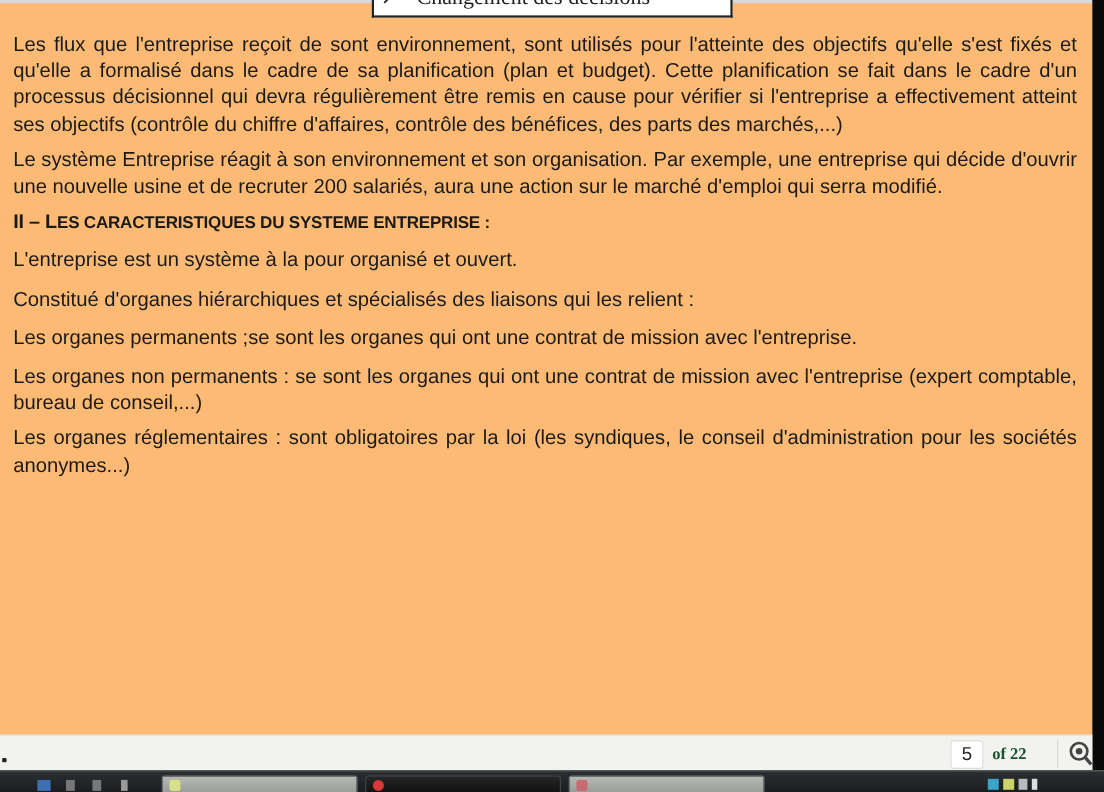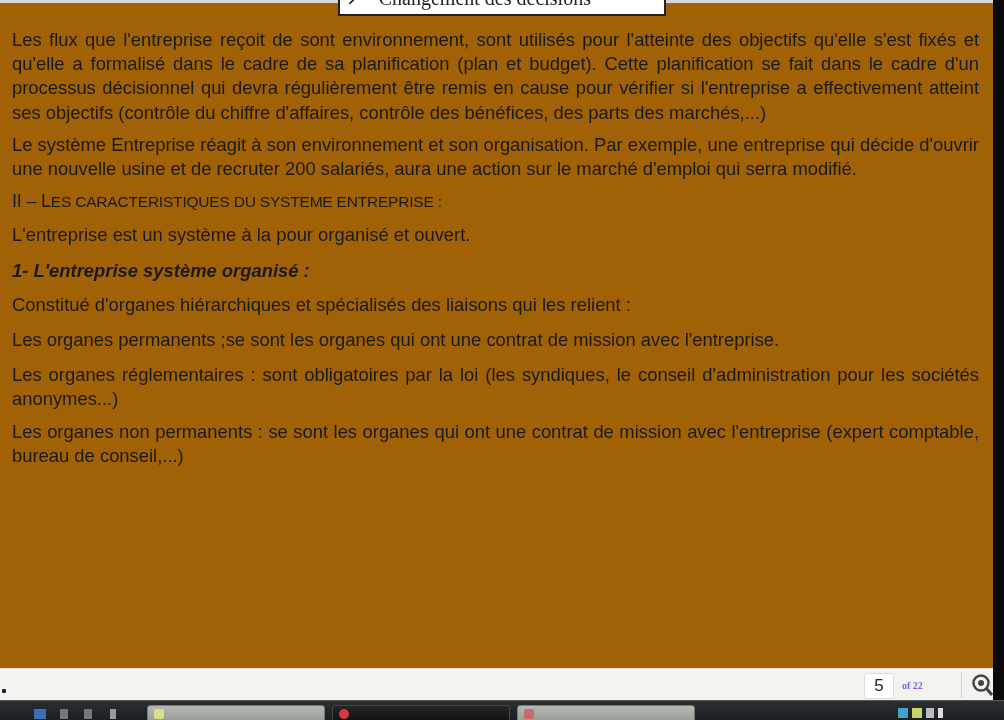--- a/index.html
+++ b/index.html
@@ -4,21 +4,21 @@
   <style>
     html, body { margin:0; padding:0; }
     body {
       width:1004px; height:720px; overflow:hidden; position:relative;
       background:#ffffff;
       font-family:"Liberation Sans", sans-serif;
       color:#1a1a1a;
     }
     .viewport {
       position:absolute; left:0; top:0; width:993px; height:668px;
-      background:#a16207; overflow:hidden;
+      background:#fdba74; overflow:hidden;
     }
     .right-edge {
       position:absolute; left:993px; top:0; width:11px; height:700px;
       background:#0a0a0a;
     }
     .top-rule {
       position:absolute; left:0; top:0; width:993px; height:3px; background:#d8d8d8;
     }
     .diagram-box {
       position:absolute; left:338px; top:-14px; width:328px; height:30px;
@@ -28,41 +28,41 @@
       color:#222; white-space:nowrap;
     }
     .diagram-box .arrow { margin-right:16px; }
     .content {
       position:absolute; left:12px; top:28px; width:967px;
       font-size:18.4px; line-height:24.2px;
     }
     .para { margin:0 0 8px 0; text-align:justify; }
     .para.tight { margin-bottom:11px; }
     .heading-caps {
-      font-size:15.5px; font-weight:normal; margin:8px 0 9px 0; letter-spacing:-0.2px;
+      font-size:15.5px; font-weight:bold; margin:8px 0 9px 0; letter-spacing:-0.2px;
     }
     .heading-caps .big { font-size:18px; }
     .subheading {
       font-weight:bold; font-style:italic; margin:0 0 10px 0;
     }
     .ital { }
     .toolbar {
       position:absolute; left:0; top:668px; width:993px; height:32px;
       background:#f2f2ee; border-top:1px solid #e2e2dc;
     }
     .toolbar .dot {
       position:absolute; left:2px; top:20px; width:4px; height:4px; background:#222; border-radius:1px;
     }
     .page-input {
       position:absolute; left:864px; top:4px; width:28px; height:24px;
       background:#fff; border:1px solid #dcdcdc; border-radius:3px;
       font-size:17px; line-height:24px; text-align:center; color:#222;
     }
     .page-of {
-      position:absolute; left:902px; top:6px; font-size:10px; font-weight:bold; color:#8b5cf6;
+      position:absolute; left:902px; top:6px; font-size:15px; font-weight:bold; color:#14532d;
       font-family:"Liberation Serif", serif; line-height:22px;
     }
     .tb-sep {
       position:absolute; left:961px; top:3px; width:1px; height:26px; background:#d6d6d0;
     }
     .zoom-icon {
       position:absolute; left:971px; top:4px; width:22px; height:24px;
     }
     .taskbar {
       position:absolute; left:0; top:700px; width:1004px; height:20px;
@@ -91,31 +91,30 @@
 
   <div class="content">
     <p class="para">Les flux que l'entreprise reçoit de sont environnement, sont utilisés pour l'atteinte des objectifs qu'elle s'est fixés et qu'elle a formalisé dans le cadre de sa planification (plan et budget). Cette planification se fait dans le cadre d'un processus décisionnel qui devra régulièrement être remis en cause pour vérifier si l'entreprise a effectivement atteint ses objectifs (contrôle du chiffre d'affaires, contrôle des bénéfices, des parts des marchés,...)</p>
     <p class="para">Le système Entreprise réagit à son environnement et son organisation. Par exemple, une entreprise qui décide d'ouvrir une nouvelle usine et de recruter 200 salariés, aura une action sur le marché d'emploi qui serra modifié.</p>
 
     <div class="heading-caps">
       <span class="big">II – L</span><span>ES CARACTERISTIQUES DU SYSTEME ENTREPRISE :</span>
     </div>
 
     <p class="para tight">L'entreprise est un système à la pour organisé et ouvert.</p>
-    <p class="subheading">1- L'entreprise système organisé :</p>
     <p class="para tight">Constitué d'organes hiérarchiques et spécialisés des liaisons qui les relient :</p>
 
     <p class="para tight">
       <span class="ital">Les organes permanents ;</span><span>se sont les organes qui ont une contrat de mission avec l'entreprise.</span>
     </p>
     <p class="para">
-      <span class="ital">Les organes réglementaires :</span><span> sont obligatoires par la loi (les syndiques, le conseil d'administration pour les sociétés anonymes...)</span>
+      <span class="ital">Les organes non permanents :</span><span> se sont les organes qui ont une contrat de mission avec l'entreprise (expert comptable, bureau de conseil,...)</span>
     </p>
     <p class="para">
-      <span class="ital">Les organes non permanents :</span><span> se sont les organes qui ont une contrat de mission avec l'entreprise (expert comptable, bureau de conseil,...)</span>
+      <span class="ital">Les organes réglementaires :</span><span> sont obligatoires par la loi (les syndiques, le conseil d'administration pour les sociétés anonymes...)</span>
     </p>
   </div>
 </div>
 
 <div class="right-edge"></div>
 
 <div class="toolbar">
   <div class="dot"></div>
   <div class="page-input">5</div>
   <div class="page-of">of 22</div>

